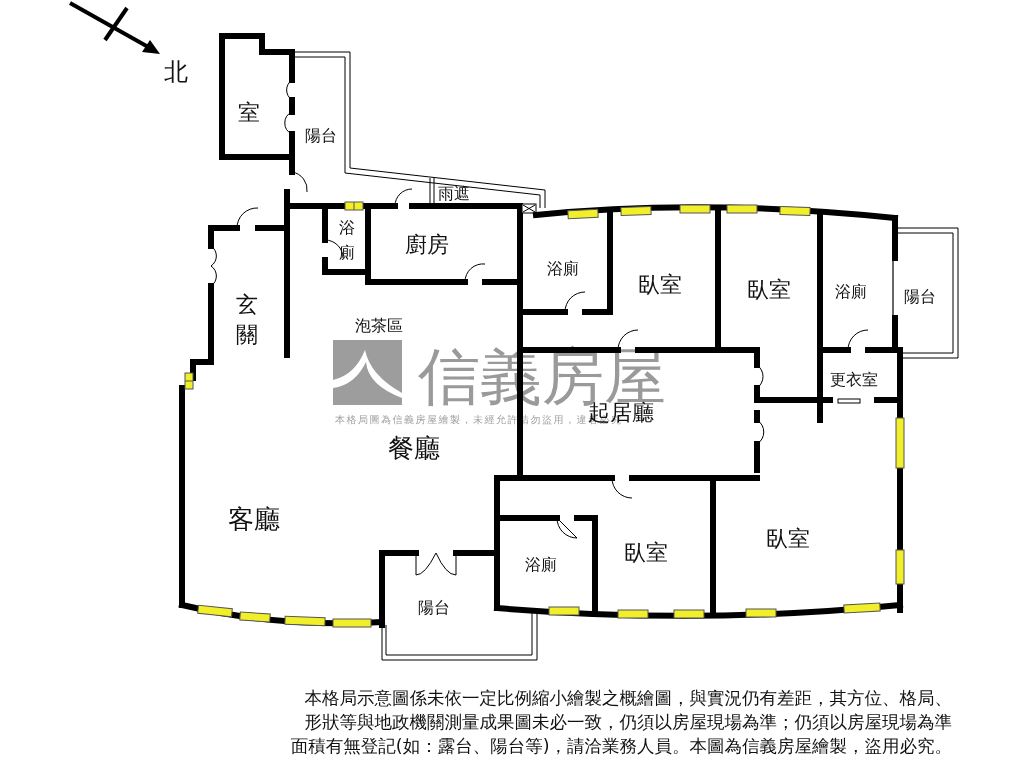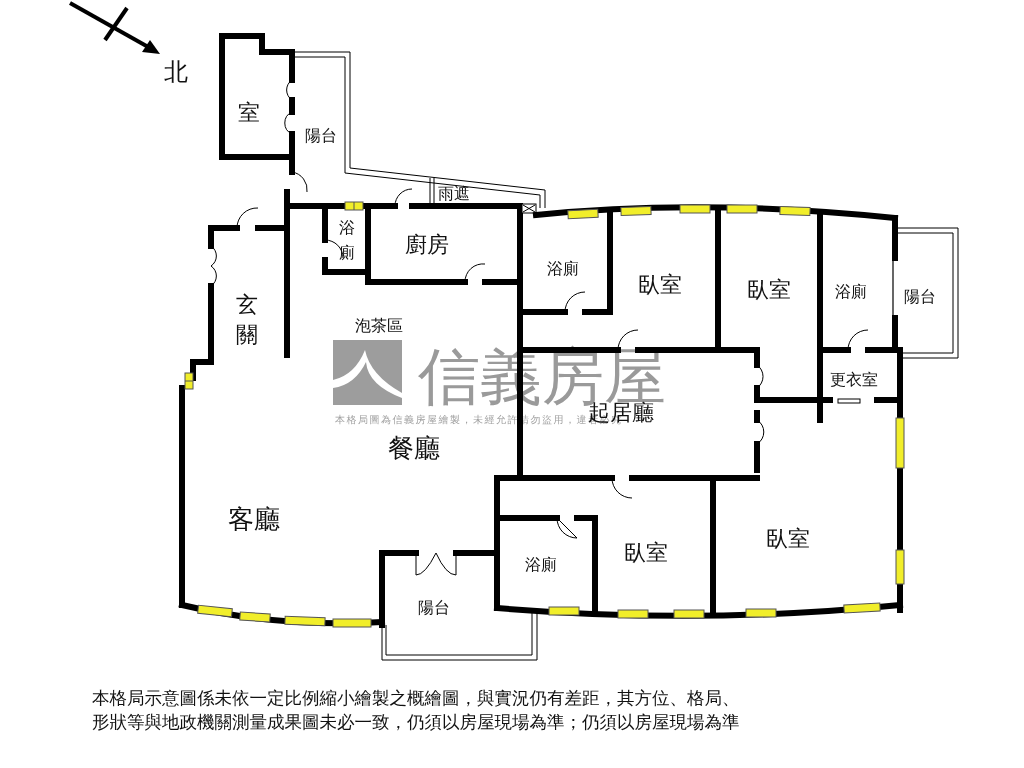--- a/index.html
+++ b/index.html
@@ -7,21 +7,21 @@
     #plan { position: absolute; left: 0; top: 0; width: 1024px; height: 680px; }
     .wall { stroke: #000; stroke-width: 6; fill: none; stroke-linecap: square; }
     .wall-thin { stroke: #000; stroke-width: 1.2; fill: none; }
     .balc { fill: none; stroke: #000; stroke-width: 1; }
     .win rect { fill: #f1ee2a; stroke: #555; stroke-width: 1; }
     .door { fill: none; stroke: #000; stroke-width: 1; }
     .room-label { font-family: "DejaVu Sans", sans-serif; fill: #111; }
     .wm-text { font-family: "DejaVu Sans", sans-serif; fill: #9a9a9a; }
     .wm-small { font-family: "DejaVu Sans", sans-serif; fill: #a0a0a0; font-size: 10px; letter-spacing: 1.5px; }
     .compass-label { font-family: "DejaVu Sans", sans-serif; font-size: 24px; fill: #111; }
-    #disclaimer { position: absolute; left: 92px; top: 686px; width: 860px; font-family: "DejaVu Sans", sans-serif; font-size: 17.5px; line-height: 24px; color: #111; }
+    #disclaimer { position: absolute; left: 92px; top: 686px; width: 860px; font-family: "DejaVu Sans", sans-serif; font-size: 17.5px; line-height: 24px; color: #111; text-align: right; }
     #disclaimer div { white-space: nowrap; }
   </style>
 </head>
 <body>
 
 <svg id="plan" viewBox="0 0 1024 680" xmlns="http://www.w3.org/2000/svg">
 
   <g>
     <line x1="70" y1="3" x2="150" y2="48" stroke="#000" stroke-width="4"></line>
     <polygon points="160,54 142,52 150,40" fill="#000"></polygon>
@@ -208,13 +208,14 @@
   <text class="room-label" x="830" y="385" font-size="16">更衣室</text>
   <text class="room-label" x="588" y="420" font-size="22">起居廳</text>
   <text class="room-label" x="525" y="570" font-size="16">浴廁</text>
   <text class="room-label" x="624" y="560" font-size="22">臥室</text>
   <text class="room-label" x="766" y="546" font-size="22">臥室</text>
 </svg>
 
 <div id="disclaimer">
   <div>本格局示意圖係未依一定比例縮小繪製之概繪圖，與實況仍有差距，其方位、格局、</div>
   <div>形狀等與地政機關測量成果圖未必一致，仍須以房屋現場為準；仍須以房屋現場為準</div>
+  <div>面積有無登記(如：露台、陽台等)，請洽業務人員。本圖為信義房屋繪製，盜用必究。</div>
 </div>
 
 </body></html>

